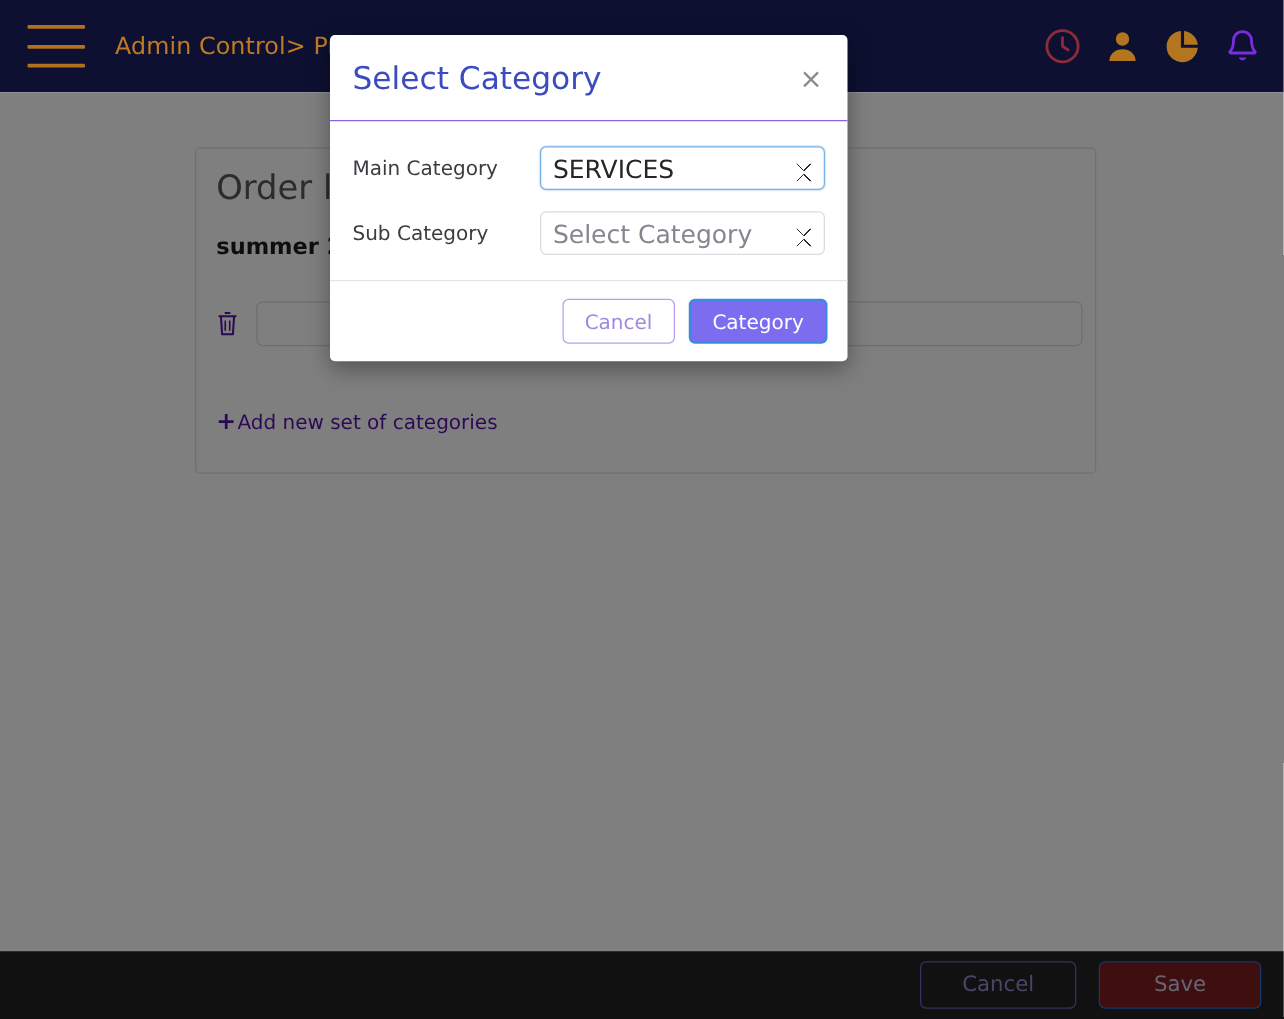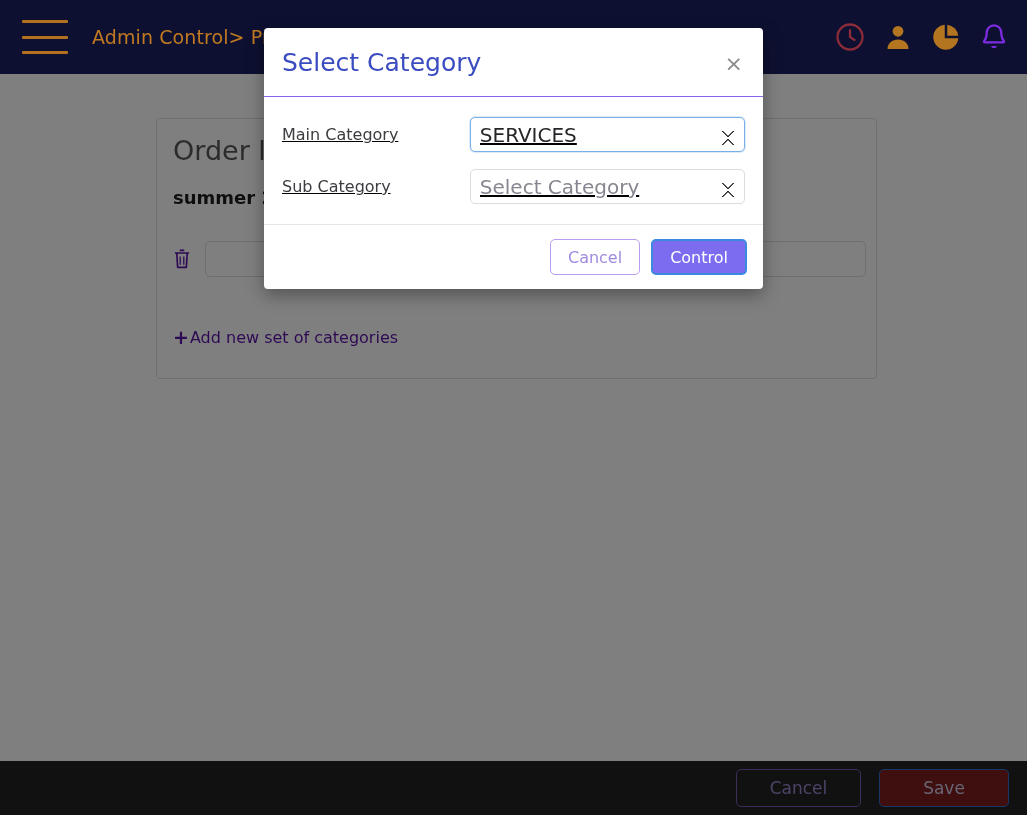--- a/index.html
+++ b/index.html
@@ -120,21 +120,21 @@
   #dim-overlay {
     position: absolute; top: 74px; left: 0; right: 0; bottom: 0;
     background: rgba(0,0,0,0.5);
     z-index: 50;
   }
 
   
   .modal {
     position: absolute;
     left: 264px; top: 28px;
-    width: 499px;
+    width: 414px;
     background: #ffffff;
     border-radius: 4px;
     box-shadow: 0 6px 18px rgba(0,0,0,0.35);
     z-index: 100;
   }
   .modal-header {
     position: relative;
     height: 69px;
     border-bottom: 1px solid #8b63e8;
     display: flex; align-items: center;
@@ -142,21 +142,21 @@
   .modal-title {
     margin-left: 18px;
     font-size: 25px; color: #3a4cc0; font-weight: 400;
   }
   .modal-close {
     position: absolute; right: 16px; top: 23px;
     font-size: 22px; line-height: 1; color: #8b8b8b;
     background: none; border: none; cursor: pointer; padding: 2px 4px;
     font-family: "DejaVu Sans", "Liberation Sans", sans-serif;
   }
-  .modal-body { padding: 20px 18px 18px 18px; text-decoration: underline; }
+  .modal-body { padding: 20px 18px 18px 18px; }
   .form-row {
     display: flex; align-items: center; margin-bottom: 17px;
   }
   .form-row:last-child { margin-bottom: 2px; }
   .form-label {
     width: 190px; font-size: 16px; color: #3c3c41;
   }
   .form-select {
     width: 278px; height: 35px;
     border-radius: 5px; background: #ffffff;
@@ -296,15 +296,15 @@
       <div class="form-label">Sub Category</div>
       <select class="form-select idle">
         <option>Select Category</option>
       </select>
     </div>
 
   </div>
 
   <div class="modal-footer">
     <button class="btn-modal btn-cancel">Cancel</button>
-    <button class="btn-modal btn-continue">Control</button>
+    <button class="btn-modal btn-continue">Category</button>
   </div>
 </div>
 
 </body></html>

